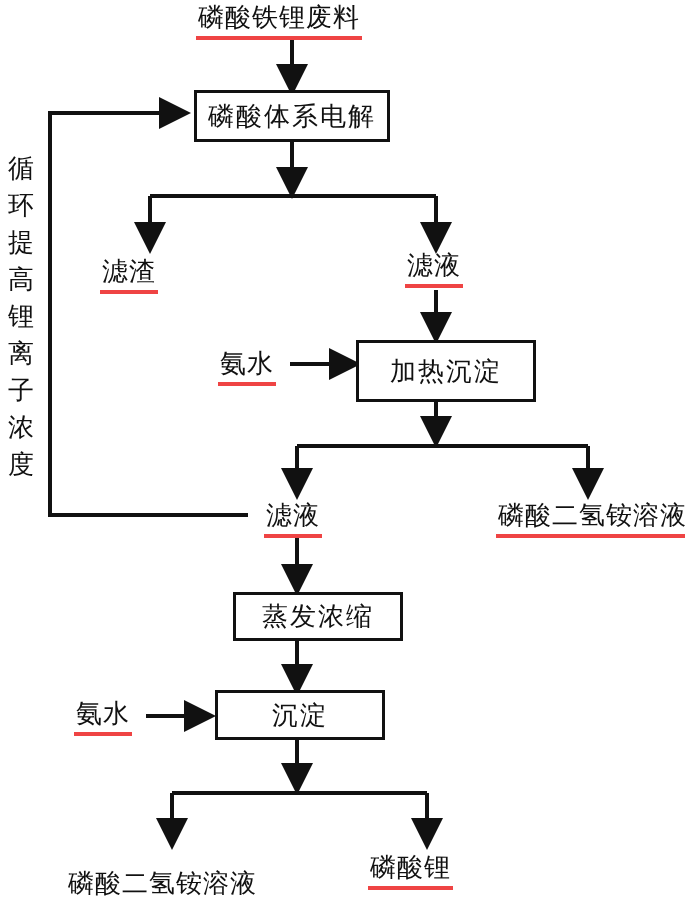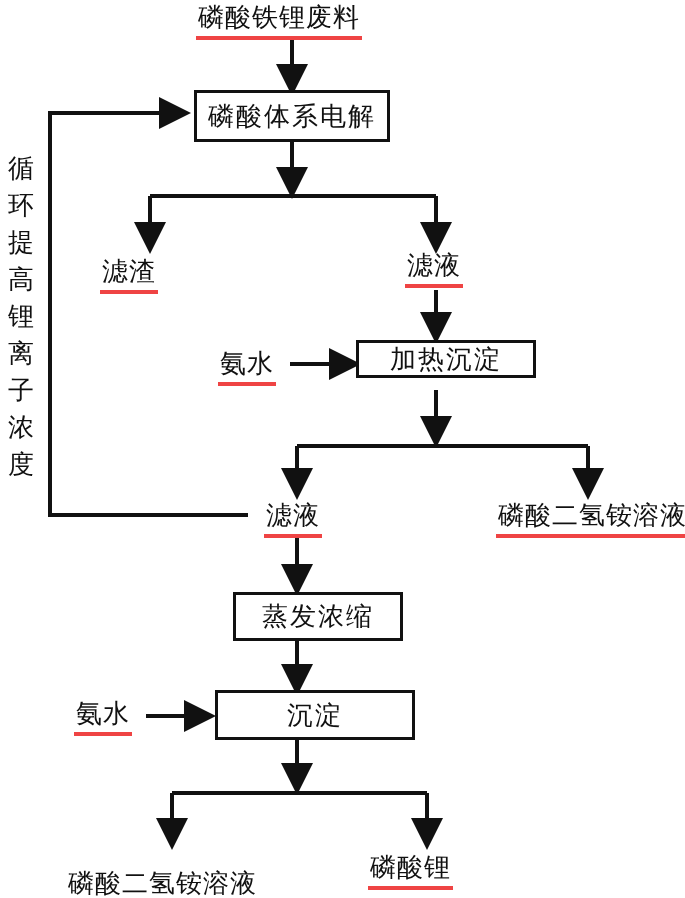--- a/index.html
+++ b/index.html
@@ -58,33 +58,33 @@
 <div class="lbl ul" style="left:196px; top:2px;">磷酸铁锂废料</div>
 
 <div class="box" style="left:194px; top:90px; width:196px; height:52px;">
   <span>磷酸体系电解</span>
 </div>
 
 <div class="lbl ul" style="left:100px; top:256px;">滤渣</div>
 <div class="lbl ul" style="left:405px; top:250px;">滤液</div>
 
 <div class="lbl ul" style="left:218px; top:348px;">氨水</div>
-<div class="box" style="left:356px; top:340px; width:180px; height:38px;">
+<div class="box" style="left:356px; top:340px; width:180px; height:62px;">
   <span>加热沉淀</span>
 </div>
 
 <div class="lbl ul" style="left:264px; top:500px;">滤液</div>
 <div class="lbl ul" style="left:496px; top:500px;">磷酸二氢铵溶液</div>
 
 <div class="box" style="left:213px; top:592px; width:170px; height:49px;margin-left:20px;">
   <span>蒸发浓缩</span>
 </div>
 
 <div class="lbl ul" style="left:74px; top:698px;">氨水</div>
-<div class="box" style="left:215px; top:690px; width:200px; height:50px;">
+<div class="box" style="left:215px; top:690px; width:170px; height:50px;">
   <span>沉淀</span>
 </div>
 
 <div class="lbl ul" style="left:66px; top:868px;">磷酸二氢铵溶液</div>
 <div class="lbl ul" style="left:368px; top:852px;">磷酸锂</div>
 
 <div class="vert">
   <span>循</span>
   <span>环</span>
   <span>提</span>

